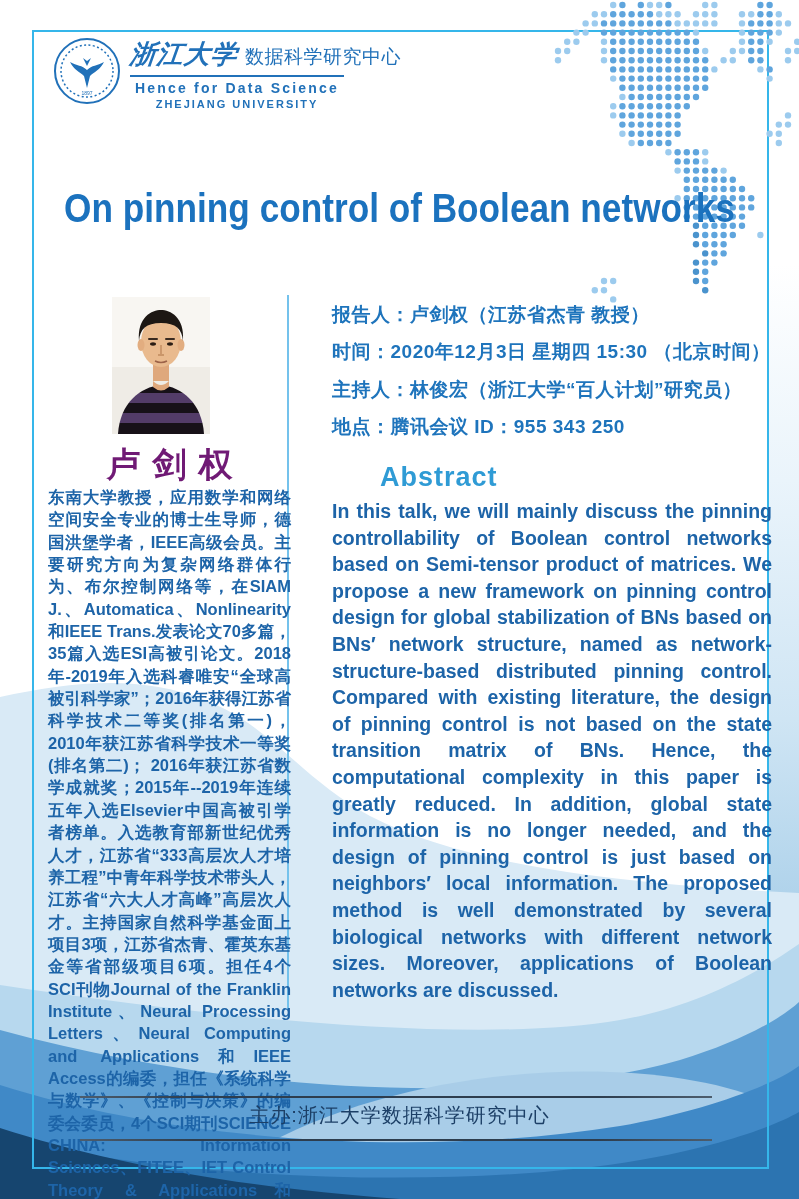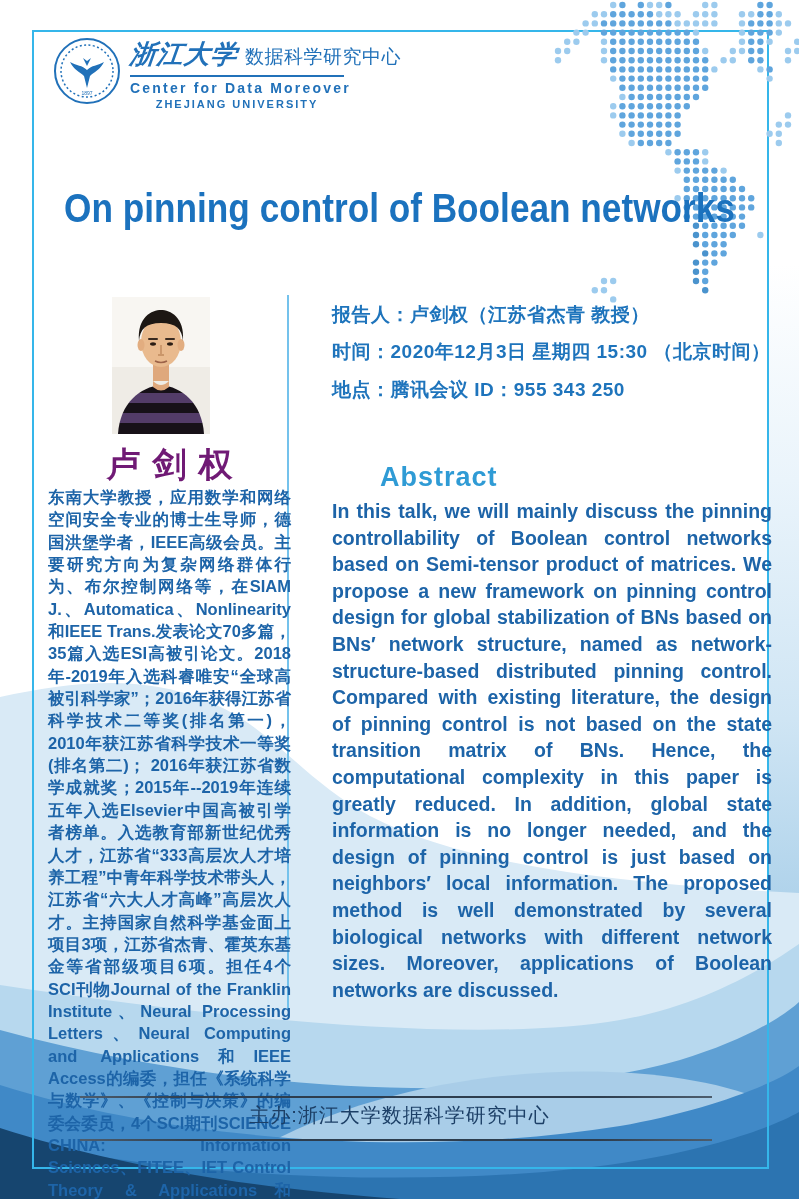--- a/index.html
+++ b/index.html
@@ -375,30 +375,31 @@
     <path fill="#2171b9" d="M31,22 L35,30 L39,22 L35,25 Z"></path>
     <text x="35" y="59" text-anchor="middle" font-size="5" fill="#2171b9" font-family="Liberation Sans, sans-serif">1897</text>
   </svg>
 
   <div class="abs header-text" style="z-index:6">
     <div class="header-row1">
       <span class="univ-cn">浙江大学</span>
       <span class="center-cn">数据科学研究中心</span>
     </div>
     <div class="header-hr"></div>
-    <div class="center-en">Center for Data Moreover</div>
+    <div class="center-en">Hence for Data Science</div>
     <div class="univ-en">ZHEJIANG UNIVERSITY</div>
   </div>
 
 
   <div class="abs title">On pinning control of Boolean networks</div>
 
   <div class="abs info">
     <div class="info-line">报告人：卢剑权（江苏省杰青 教授）</div>
     <div class="info-line">时间：2020年12月3日 星期四  15:30 （北京时间）</div>
+    <div class="info-line">主持人：林俊宏（浙江大学“百人计划”研究员）</div>
     <div class="info-line">地点：腾讯会议  ID：955 343 250</div>
   </div>
 
   <div class="abs divider"></div>
 
   <svg class="abs photo" viewBox="0 0 98 137">
     <defs>
       <clipPath id="ph-clip">
           <rect x="0" y="0" width="98" height="137"></rect>
         </clipPath>

